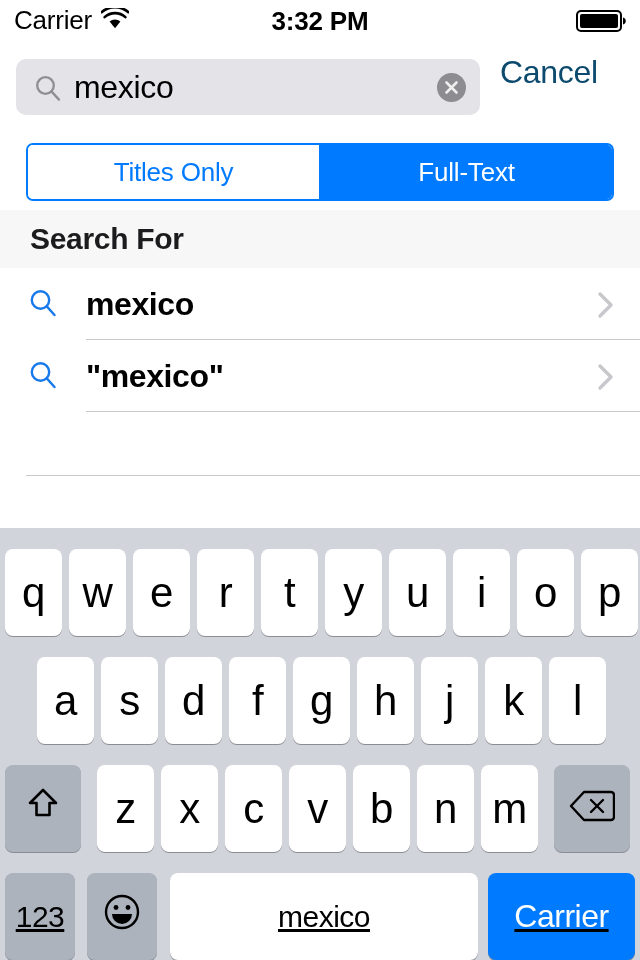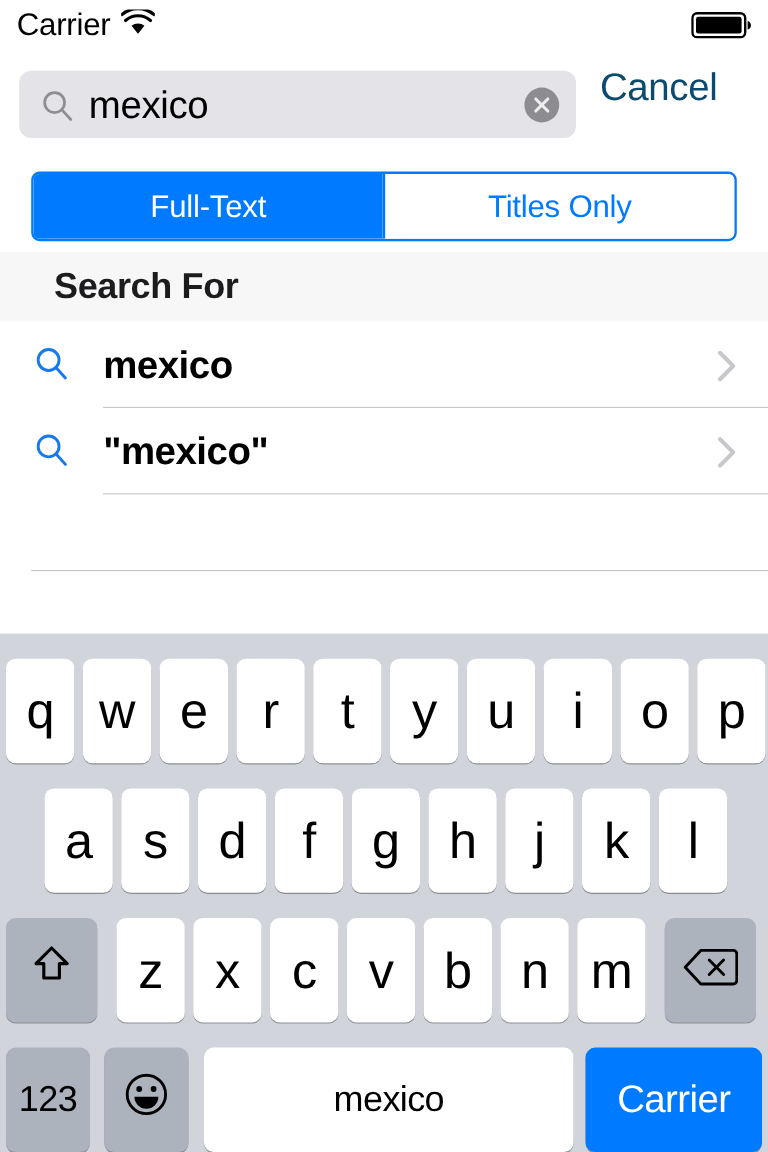--- a/index.html
+++ b/index.html
@@ -71,21 +71,21 @@
   .seg.active { background: #007aff; color: #ffffff; }
   .seg + .seg { border-left: 2px solid #007aff; }
 
   
   .section-header {
     position: absolute; left: 0; top: 210px; width: 640px; height: 58px;
     background: #f7f7f7;
   }
   .section-header .title {
     position: absolute; left: 30px; top: 12px;
-    font-size: 30px; font-weight: bold; color: #1c1c1e; letter-spacing: -0.3px; margin-left: 15px;
+    font-size: 30px; font-weight: bold; color: #1c1c1e; letter-spacing: -0.3px;
   }
 
   
   .list { position: absolute; left: 0; top: 268px; width: 640px; background: #ffffff; }
   .row {
     position: relative; height: 72px; background: #ffffff; cursor: pointer;
   }
   .row .row-ico { position: absolute; left: 28px; top: 20px; }
   .row .row-label {
     position: absolute; left: 86px; top: 14px;
@@ -102,21 +102,21 @@
 
   
   .keyboard {
     position: absolute; left: 0; top: 528px; width: 640px; height: 432px;
     background: #d1d5db;
   }
   .krow { position: absolute; left: 0; width: 640px; display: flex; }
   .krow.r1 { top: 21px; }
   .krow.r2 { top: 129px; }
   .krow.r3 { top: 237px; }
-  .krow.r4 { top: 345px; }
+  .krow.r4 { top: 345px; text-decoration: underline; }
   .key {
     height: 87px; background: #ffffff; border-radius: 8px;
     display: flex; align-items: center; justify-content: center;
     font-size: 42px; color: #000; cursor: pointer;
     box-shadow: 0 1px 0 #8b8d94; letter-spacing: -0.5px;
   }
   .key.fn { background: #adb3bd; box-shadow: 0 1px 0 #8b8d94; }
   .key.go { background: #007aff; color: #ffffff; font-size: 32px; box-shadow: 0 1px 0 #8b8d94; }
   .key.space { font-size: 30px; color: #000; }
   .key.num { font-size: 30px; }
@@ -131,20 +131,21 @@
     <div class="sb-left">
       <span class="sb-carrier">Carrier</span>
       <span class="sb-wifi">
         <svg width="28" height="21" viewBox="0 0 28 21">
           <path d="M14 20.2 L8.6 13.4 A8.7 8.7 0 0 1 19.4 13.4 Z" fill="#000"></path>
           <path d="M3.6 9.1 A15.6 15.6 0 0 1 24.4 9.1" stroke="#000" stroke-width="2.6" fill="none" stroke-linecap="round"></path>
           <path d="M0.6 4.2 A20.5 20.5 0 0 1 27.4 4.2" stroke="#000" stroke-width="2.6" fill="none" stroke-linecap="round"></path>
         </svg>
       </span>
     </div>
+    <div class="sb-time">3:32 PM</div>
     <div class="sb-batt">
       <svg width="50" height="22" viewBox="0 0 50 22">
         <rect x="1" y="1" width="44" height="20" rx="4" ry="4" fill="none" stroke="#000" stroke-width="2"></rect>
         <rect x="4" y="4" width="38" height="14" rx="2" ry="2" fill="#000"></rect>
         <path d="M47 7.5 L47 14.5 A3.6 3.6 0 0 0 47 7.5 Z" fill="#000"></path>
       </svg>
     </div>
   </div>
 
   <div class="searchbar">
@@ -161,22 +162,22 @@
           <line x1="9.5" y1="9.5" x2="19.5" y2="19.5" stroke="#eeeeee" stroke-width="2.6" stroke-linecap="round"></line>
           <line x1="19.5" y1="9.5" x2="9.5" y2="19.5" stroke="#eeeeee" stroke-width="2.6" stroke-linecap="round"></line>
         </svg>
       </span>
     </div>
     <div class="cancel-btn">Cancel</div>
   </div>
 
   <div class="seg-wrap">
     <div class="segmented">
+      <div class="seg">Titles Only</div>
       <div class="seg active">Full-Text</div>
-      <div class="seg">Titles Only</div>
     </div>
   </div>
 
   <div class="section-header">
     <div class="title">Search For</div>
   </div>
 
   <div class="list">
 
     <div class="row">

